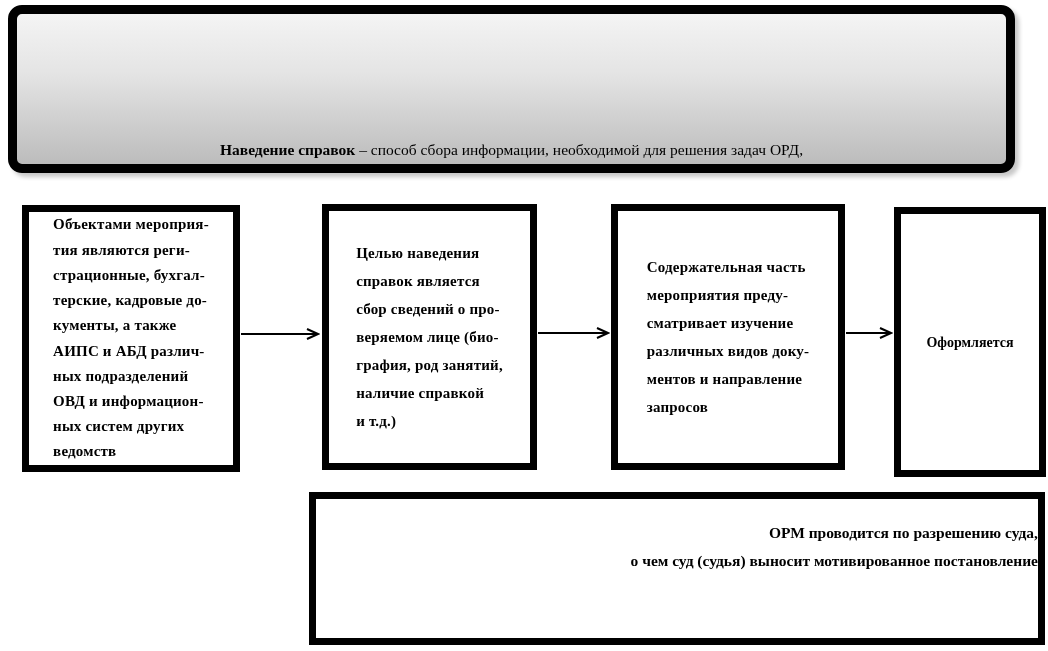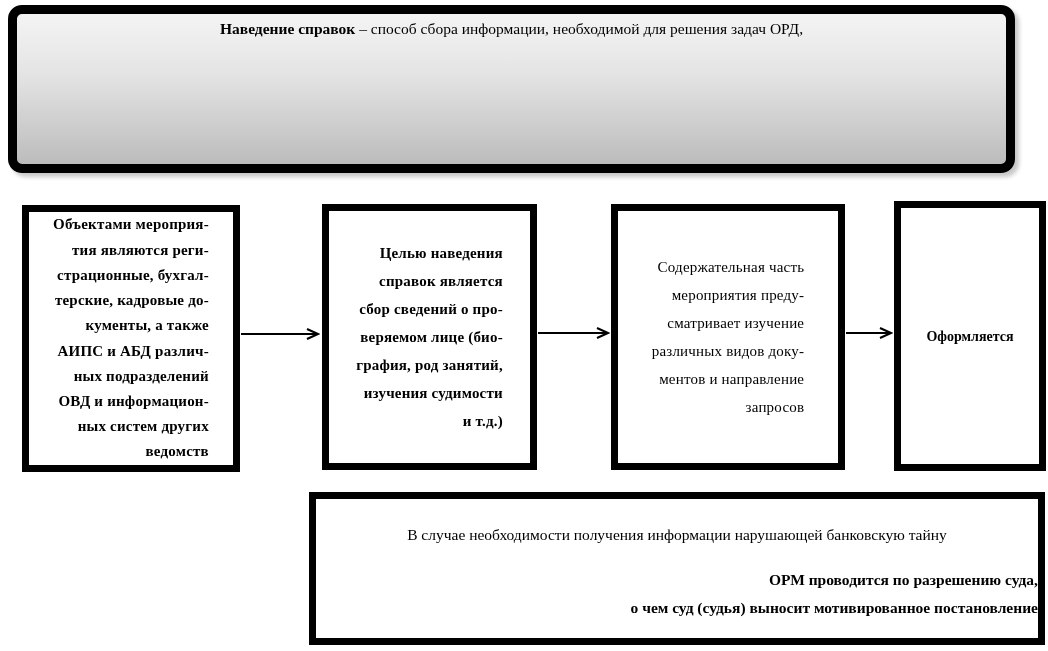--- a/index.html
+++ b/index.html
@@ -14,53 +14,53 @@
   
   .header-box {
     position: absolute;
     left: 8px; top: 5px;
     width: 1007px; height: 168px;
     border: 9px solid #000000;
     border-radius: 14px;
     background: linear-gradient(to bottom, #f4f4f4 0%, #e4e4e4 40%, #bcbcbc 100%);
     box-shadow: 4px 4px 4px rgba(0,0,0,0.22);
     display: flex;
-    align-items: flex-start;
+    align-items: flex-end;
     justify-content: center;
   }
   .header-text {
     text-align: center;
     font-size: 15.5px;
     line-height: 29px;
     padding: 0 24px;
   }
   .header-text .b { font-weight: bold; }
 
   
   .node {
     position: absolute;
     border: 7px solid #000000;
     background: #ffffff;
     display: flex;
     align-items: center;
     justify-content: center;
-    text-align: right;
+    text-align: left;
   }
   .pre { white-space: pre-line; }
 
   .node-1 { left: 22px;  top: 205px; width: 218px; height: 267px; }
   .node-1 .txt { font-weight: bold; font-size: 15px; line-height: 25.2px; letter-spacing: 0.2px; }
 
   .node-2 { left: 322px; top: 204px; width: 215px; height: 266px; }
   .node-2 .txt { font-weight: bold; font-size: 15px; line-height: 28px; letter-spacing: 0.2px; }
 
   .node-3 { left: 611px; top: 204px; width: 234px; height: 266px; }
-  .node-3 .txt { font-weight: normal; font-size: 15px; line-height: 28px; letter-spacing: 0.2px; }
+  .node-3 .txt { font-weight: bold; font-size: 15px; line-height: 28px; letter-spacing: 0.2px; }
 
-  .node-4 { left: 894px; top: 201px; width: 152px; height: 270px; flex-direction: column; }
+  .node-4 { left: 894px; top: 207px; width: 152px; height: 270px; flex-direction: column; }
   .node-4 .ttl  { font-weight: bold; font-size: 14px; line-height: 27px; }
   .node-4 .body { font-size: 13.5px; line-height: 27px; letter-spacing: 0.4px; }
 
   
   .bottom-box {
     position: absolute;
     left: 309px; top: 492px;
     width: 736px; height: 153px;
     border: 7px solid #000000;
     background: #ffffff;
@@ -108,39 +108,38 @@
 ных систем других
 ведомств</div>
 </div>
 
 <div class="node node-2">
   <div class="txt pre">Целью наведения
 справок является
 сбор сведений о про-
 веряемом лице (био-
 графия, род занятий,
-изучения судимости
+наличие справкой
 и т.д.)</div>
 </div>
 
 <div class="node node-3">
   <div class="txt pre">Содержательная часть
 мероприятия преду-
 сматривает изучение
 различных видов доку-
 ментов и направление
 запросов</div>
 </div>
 
 <div class="node node-4">
   <div class="ttl">Оформляется</div>
 </div>
 
 <div class="bottom-box">
-  <div class="bottom-line1">В случае необходимости получения информации нарушающей банковскую тайну</div>
   <div class="bottom-bold pre">ОРМ проводится по разрешению суда,
 о чем суд (судья) выносит мотивированное постановление</div>
 </div>
 
 <svg class="arrow-layer" viewBox="0 0 1048 651">
   <defs>
     <marker id="openArrow" markerWidth="14" markerHeight="14" refX="11" refY="6" orient="auto" markerUnits="userSpaceOnUse">
       <path d="M1,1 L12,6 L1,11" fill="none" stroke="#000000" stroke-width="2"></path>
     </marker>
   </defs>

